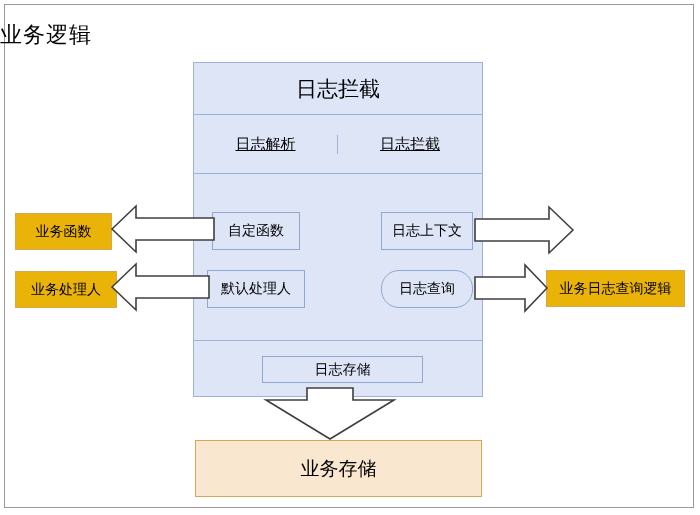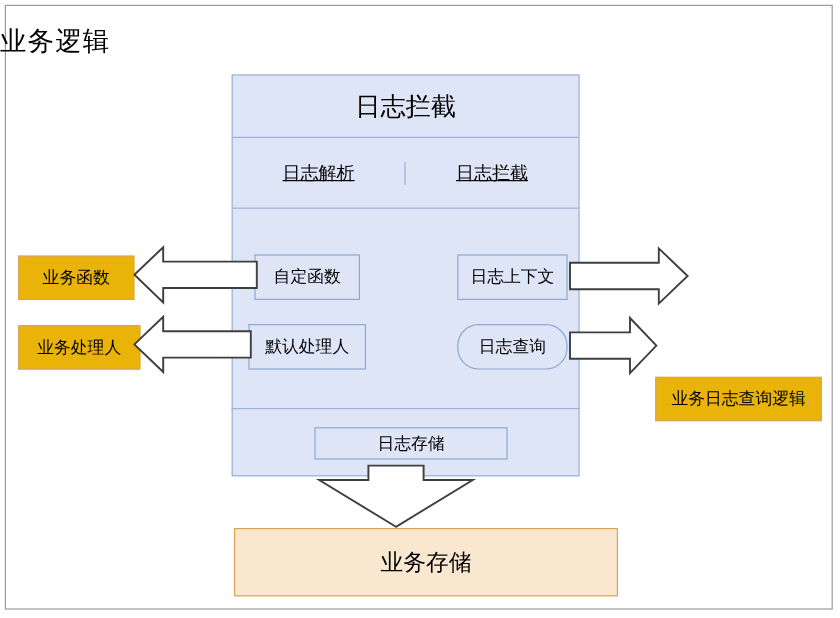--- a/index.html
+++ b/index.html
@@ -184,25 +184,25 @@
 
   <div class="orange-box" style="left:15px; top:213px; width:97px; height:37px;">
     <span>业务函数</span>
   </div>
 
   <div class="orange-box" style="left:15px; top:271px; width:102px; height:37px;">
     <span>业务处理人</span>
   </div>
 
 
-  <div class="orange-box" style="left:546px; top:270px; width:139px; height:37px;margin-top:44px;">
+  <div class="orange-box" style="left:546px; top:270px; width:139px; height:37px;">
     <span>业务日志查询逻辑</span>
   </div>
 
-  <div class="orange-box big" style="left:195px; top:440px; width:320px; height:57px;">
+  <div class="orange-box big" style="left:195px; top:440px; width:287px; height:57px;">
     <span>业务存储</span>
   </div>
 
   <div class="arrow" style="left:110px; top:203px;">
     <svg width="106" height="52" viewBox="0 0 106 52">
       <polygon points="2,26 26,3 26,15 104,15 104,37 26,37 26,49" fill="#ffffff" stroke="#3f3f3f" stroke-width="1.6" stroke-linejoin="miter"></polygon>
     </svg>
   </div>
 
   <div class="arrow" style="left:110px; top:261px;">

